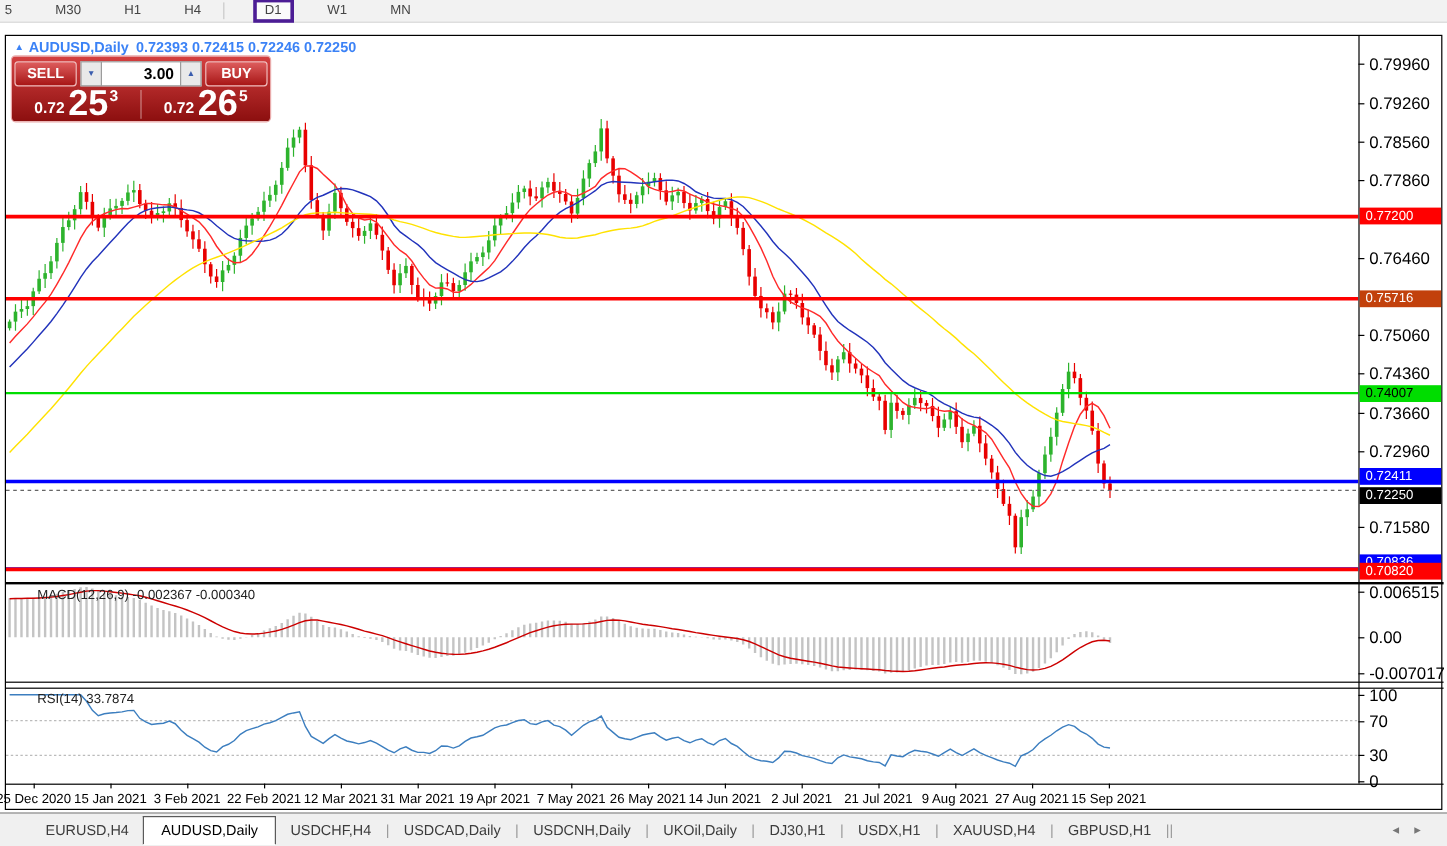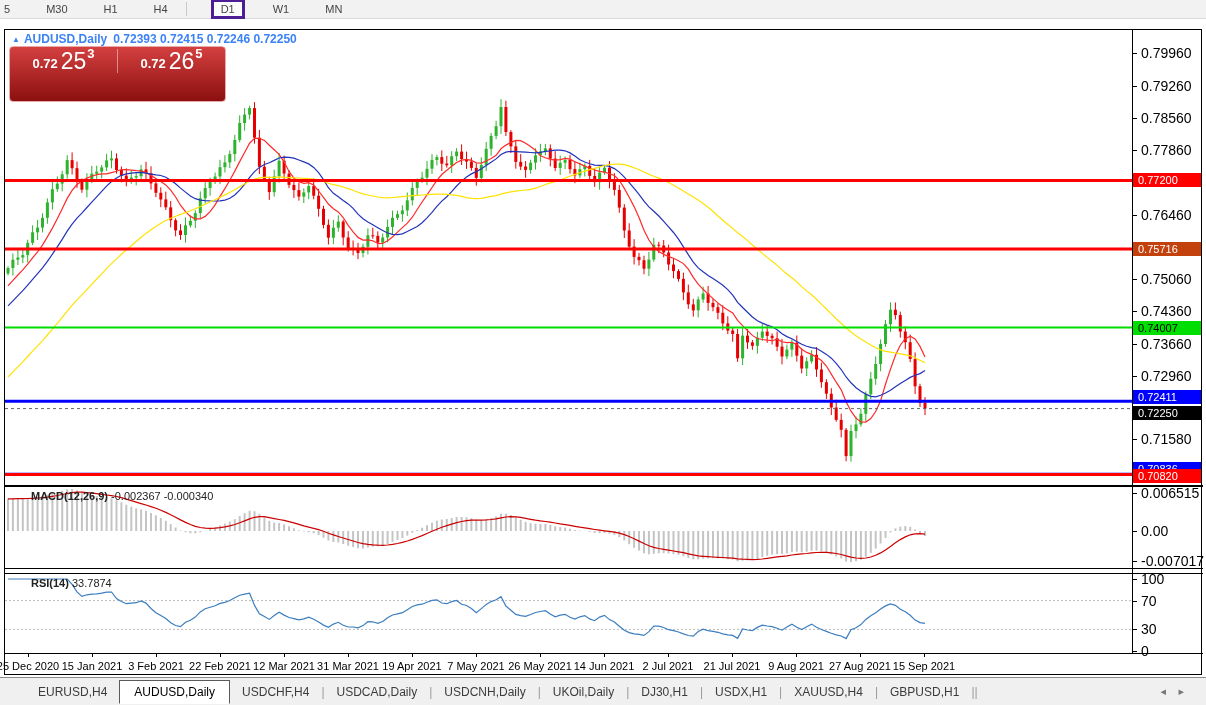--- a/index.html
+++ b/index.html
@@ -38,32 +38,32 @@
   .tp-arrow { width:18px; height:21px; background:#e9e9e9; border:1px solid #9c9c9c;
     color:#3a5dae; font-size:7px; line-height:1; cursor:pointer; }
   .tp-vol { width:65px; height:21px; border:1px solid #9c9c9c; border-left:none; border-right:none;
     font-size:13px; font-weight:700; text-align:right; padding-right:5px; color:#000;
     font-family:"Liberation Sans",sans-serif; }
   .tp-row2 { display:flex; height:28px; margin-top:0; }
   .tp-price { flex:1; color:#fff; display:flex; align-items:flex-end; justify-content:center;
     padding-bottom:1px; cursor:pointer; }
   .tp-div { width:1px; background:rgba(255,255,255,0.45); margin:2px 0; }
   .tp-small { font-size:13px; font-weight:700; margin-right:3px; margin-bottom:3px; }
-  .tp-big { font-size:23px; font-weight:400; line-height:26px; }
+  .tp-big { font-size:30px; font-weight:700; line-height:26px; }
   .tp-sup { font-size:13px; font-weight:700; position:relative; top:-13px; margin-left:1px; }
 
   
   .tick-dash { position:absolute; left:1127px; width:5px; height:1px; background:#000; }
   .tick-label { position:absolute; left:1136px; font-size:14px; color:#000; height:12px;
     line-height:12px; white-space:nowrap; }
   .badge { position:absolute; left:1128px; width:68px; height:14px; font-size:11px;
     line-height:14px; padding-left:5px; white-space:nowrap; }
 
   .ind-label { position:absolute; left:7px; font-size:11px; color:#222; z-index:4; white-space:nowrap; }
-  .ind-label .nm { font-weight:700;padding-left:19px; }
+  .ind-label .nm { font-weight:400;padding-left:19px; }
 
   .date-label { position:absolute; width:92px; text-align:center; font-size:11px; color:#000; }
   .date-tick { position:absolute; width:1px; height:4px; background:#000; }
 
   
   .tab-bar { position:absolute; left:0; top:677px; width:1206px; height:28px; background:#f0f0f0;
     border-top:1px solid #8a8a8a; display:flex; align-items:center; padding-left:26px; }
   .tab { font-size:12px; color:#3c3c3c; padding:4px 12px; white-space:nowrap; cursor:pointer; }
   .tab.active { background:#fff; border:1px solid #5a5a5a; border-bottom:1px solid #fff;
     color:#000; padding:4px 14px; position:relative; top:0; }
@@ -672,20 +672,29 @@
   <div class="pane-sep" style="top:455px;height:2px"></div>
   <div class="pane-sep" style="top:538px;height:1px"></div>
   <div class="pane-sep" style="top:543px;height:1px"></div>
   <div class="pane-sep" style="top:623px;height:1px"></div>
 
   <div class="chart-title">
     <span class="tri">▲</span><span>AUDUSD,Daily</span><span class="ohlc">0.72393 0.72415 0.72246 0.72250</span>
   </div>
 
   <div class="trade-panel">
+    <div class="tp-row1">
+      <button class="tp-btn">SELL</button>
+      <div class="tp-spin">
+        <button class="tp-arrow">▼</button>
+        <input class="tp-vol" value="3.00" style="">
+        <button class="tp-arrow">▲</button>
+      </div>
+      <button class="tp-btn">BUY</button>
+    </div>
     <div class="tp-row2">
       <div class="tp-price">
         <span class="tp-small">0.72</span>
         <span class="tp-big">25</span>
         <span class="tp-sup">3</span>
       </div>
       <div class="tp-div"></div>
       <div class="tp-price">
         <span class="tp-small">0.72</span>
         <span class="tp-big">26</span>

